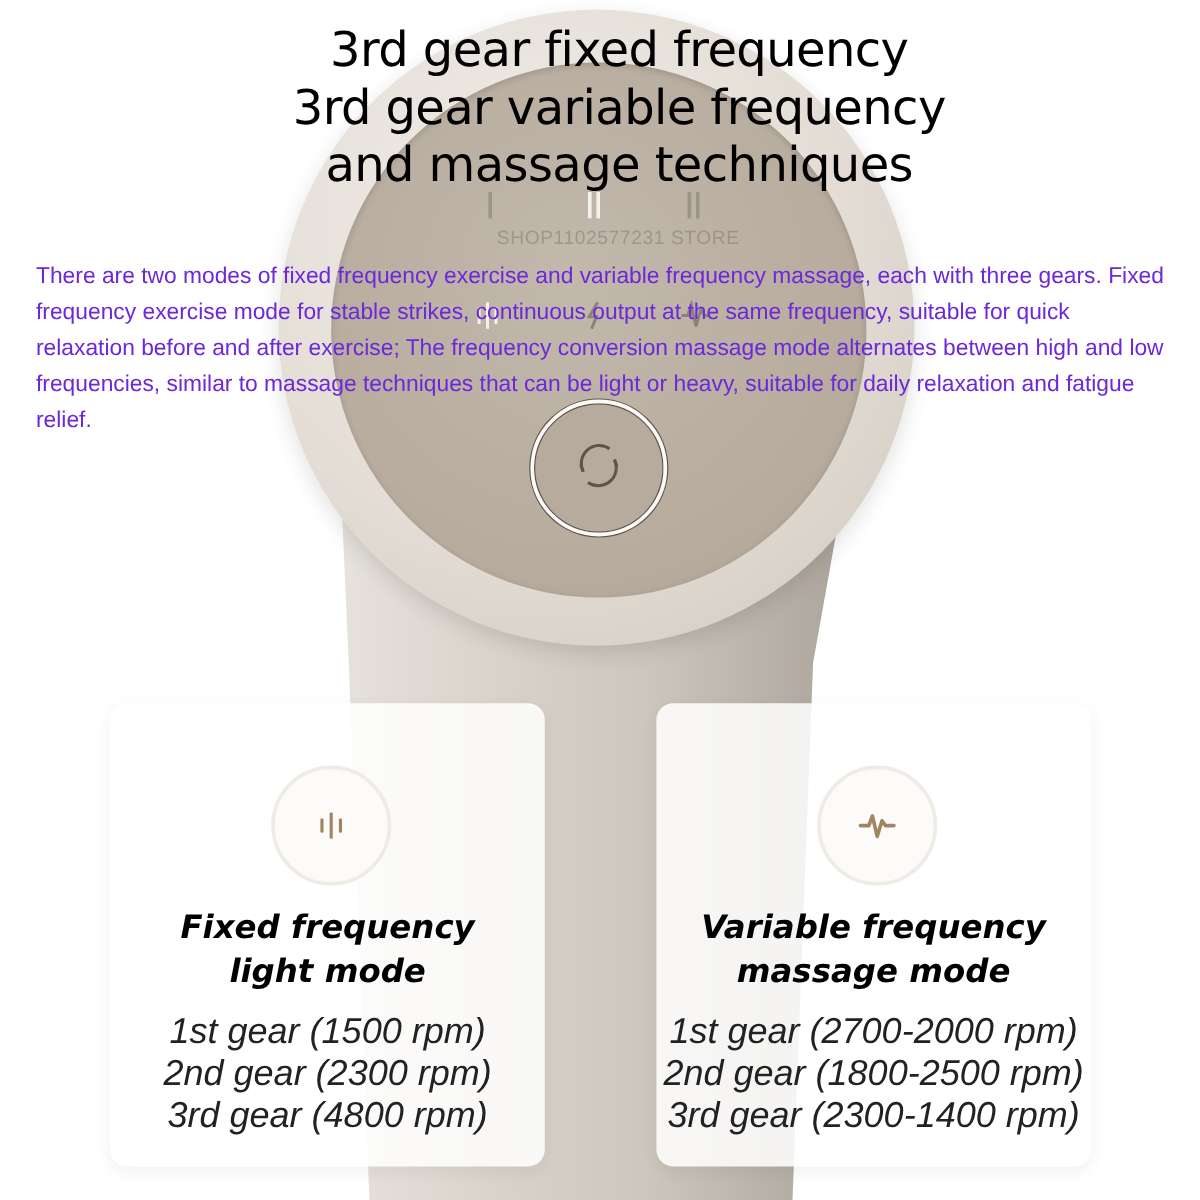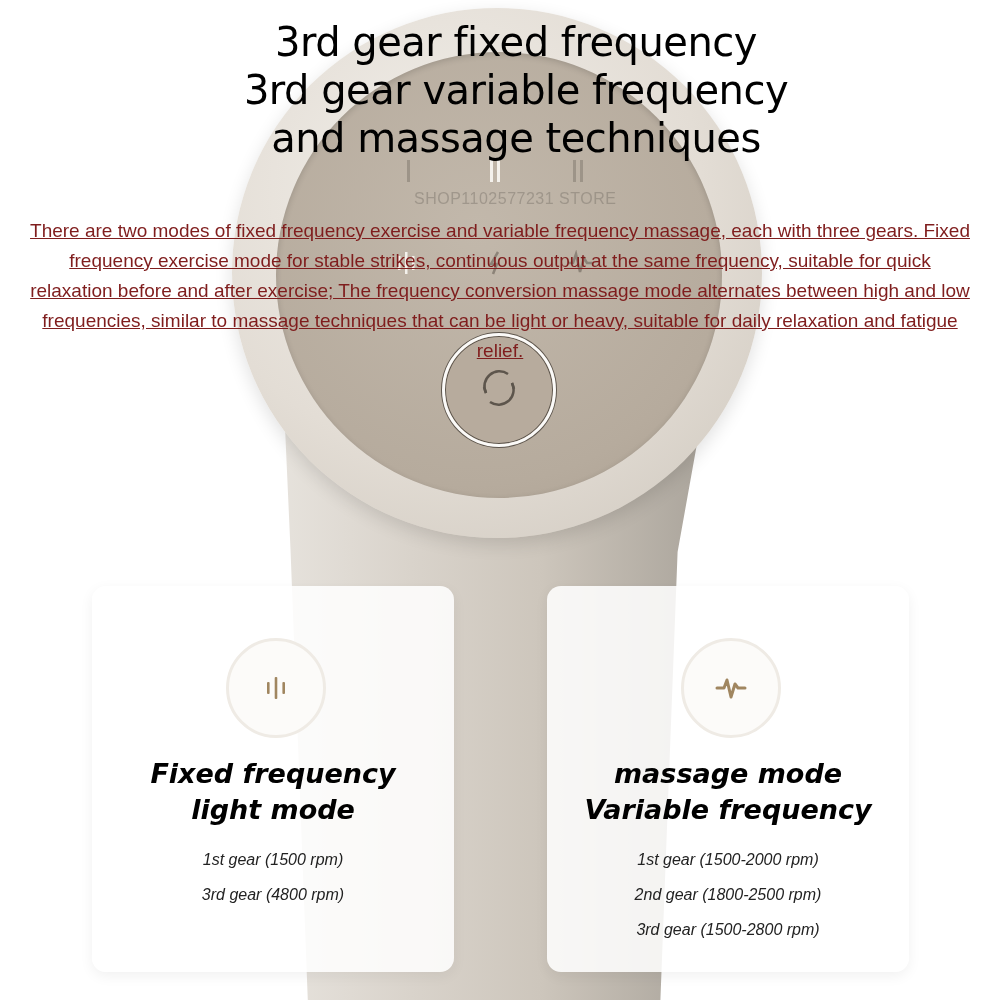--- a/index.html
+++ b/index.html
@@ -46,22 +46,22 @@
   }
   
   .headline {
     position: absolute; left: 0; top: 18px; width: 1000px; text-align: center;
     font-family: "DejaVu Sans", sans-serif; font-weight: normal; font-size: 40px; line-height: 48px;
     color: #000;
     margin-left: 16px;
   }
   .headline div { letter-spacing: -0.5px; }
   .description {
-    position: absolute; left: 30px; top: 216px; width: 940px; text-align: center;
-    font-size: 19px; line-height: 30px; color: #7f1d1d; text-decoration: underline;
+    position: absolute; left: 30px; top: 216px; width: 940px; text-align: left;
+    font-size: 19px; line-height: 30px; color: #6d28d9;
   }
   
   .card {
     position: absolute; top: 586px; width: 362px; height: 386px;
     background: rgba(255,255,255,0.86);
     border-radius: 14px;
     box-shadow: 0 4px 14px rgba(0,0,0,0.06);
     text-align: center;
     font-style: italic;
   }
@@ -71,21 +71,21 @@
     position: absolute; left: 50%; top: 52px; width: 94px; height: 94px; margin-left: -47px;
     border-radius: 50%; border: 3px solid #efebe5; background: #fcfbf9;
     display: flex; align-items: center; justify-content: center;
   }
   .card-title {
     position: absolute; left: 0; top: 170px; width: 100%;
     font-family: "DejaVu Sans", sans-serif; font-weight: bold; font-size: 27px; line-height: 36px; color: #000;
   }
   .card-gears {
     position: absolute; left: 0; top: 256px; width: 100%;
-    font-size: 16px; line-height: 35px; color: #222;
+    font-size: 30px; line-height: 35px; color: #222;
   }
 </style>
 </head>
 <body>
 
 <div class="device">
   <div class="handle"></div>
   <div class="head-outer"></div>
   <div class="head-inner"></div>
   <div class="top-mark" style="left:407px;"></div>
@@ -138,32 +138,33 @@
       <rect x="13.7" y="4" width="2.6" height="22" rx="1" fill="#a08660"></rect>
       <rect x="21.4" y="9" width="2.6" height="12" rx="1" fill="#a08660"></rect>
     </svg>
   </div>
   <div class="card-title">
     <div>Fixed frequency</div>
     <div>light mode</div>
   </div>
   <div class="card-gears">
     <div>1st gear (1500 rpm)</div>
+    <div>2nd gear (2300 rpm)</div>
     <div>3rd gear (4800 rpm)</div>
   </div>
 </div>
 
 <div class="card card-right">
   <div class="card-icon">
     <svg width="34" height="30" viewBox="0 0 34 30">
       <path d="M3 15 L10 15 L13 7 L17 24 L21 11 L24 15 L31 15" stroke="#a08660" stroke-width="3" fill="none" stroke-linejoin="round" stroke-linecap="round"></path>
     </svg>
   </div>
   <div class="card-title">
+    <div>Variable frequency</div>
     <div>massage mode</div>
-    <div>Variable frequency</div>
   </div>
   <div class="card-gears">
-    <div>1st gear (1500-2000 rpm)</div>
+    <div>1st gear (2700-2000 rpm)</div>
     <div>2nd gear (1800-2500 rpm)</div>
-    <div>3rd gear (1500-2800 rpm)</div>
+    <div>3rd gear (2300-1400 rpm)</div>
   </div>
 </div>
 
 </body></html>

